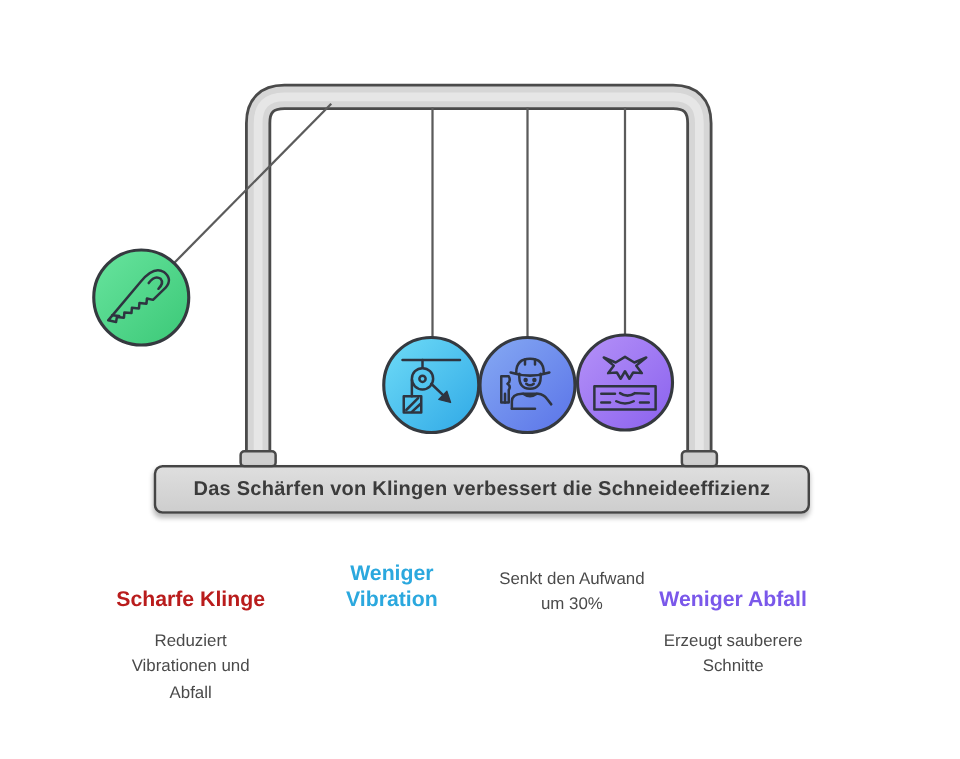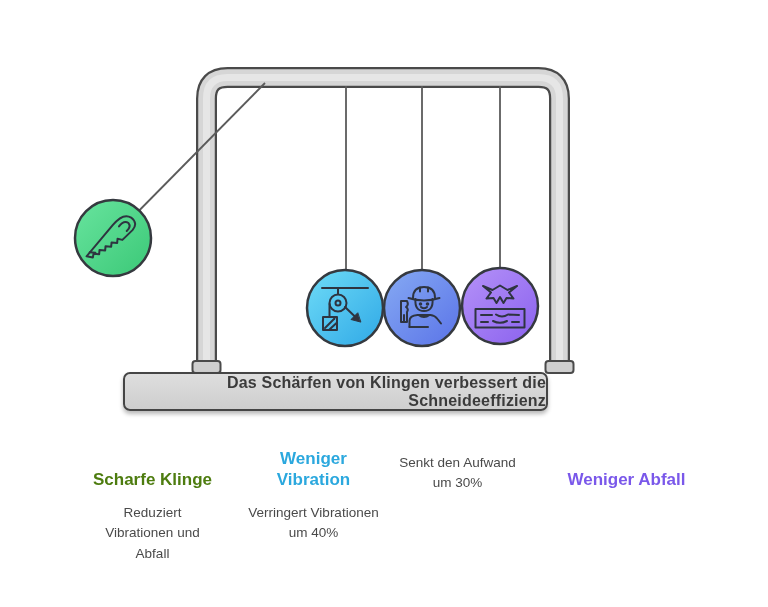--- a/index.html
+++ b/index.html
@@ -7,37 +7,37 @@
     position:relative;
     width:768px;height:607px;
     background:#ffffff;
     overflow:hidden;
     font-family:"Liberation Sans", sans-serif;
   }
   .cradle-svg{position:absolute;left:0;top:0;}
   .banner{
     position:absolute;
     left:123px;top:372px;
-    width:425px;height:39px;
+    width:525px;height:39px;
     box-sizing:border-box;
     background:linear-gradient(#dedede,#cecece);
     border:2.5px solid #454545;
     border-radius:7px;
     box-shadow:0 3px 4px rgba(0,0,0,0.28);
     display:flex;align-items:center;justify-content:center;
     font-size:16px;font-weight:bold;color:#3b3b3b;
     letter-spacing:0.2px;
     text-align:right;
   }
   .benefits{position:absolute;left:0;top:440px;width:768px;height:150px;}
   .col{position:absolute;top:0;text-align:center;}
   .col-1{left:70px;width:165px;}
   .col-2{left:236px;width:155px;}
   .col-3{left:380px;width:155px;}
-  .col-4{left:544px;width:165px;}
+  .col-4{left:504px;width:165px;}
   .col-heading{
     height:50px;
     display:flex;align-items:flex-end;justify-content:center;
     font-size:17px;font-weight:bold;line-height:1.25;
   }
   .col-heading span{display:inline-block;}
   .col-2 .col-heading span{max-width:110px;}
   .col-3 .col-heading span{max-width:130px;}
   .col-body{
     margin:13px auto 0 auto;
@@ -151,36 +151,36 @@
   </svg>
 
   <div class="banner">
     <span>Das Schärfen von Klingen verbessert die Schneideeffizienz</span>
   </div>
 
   <div class="benefits">
 
     <div class="col col-1">
       <div class="col-heading">
-        <span style="color: #4d7c0f;">Scharfe Klinge</span>
+        <span style="color: #b91c1c;">Scharfe Klinge</span>
       </div>
       <div class="col-body">Reduziert Vibrationen und Abfall</div>
     </div>
 
     <div class="col col-2">
       <div class="col-heading">
         <span style="color: rgb(43, 168, 222);">Weniger Vibration</span>
       </div>
-      <div class="col-body">Verringert Vibrationen um 40%</div>
     </div>
 
     <div class="col col-3">
       <div class="col-body">Senkt den Aufwand um 30%</div>
     </div>
 
     <div class="col col-4">
       <div class="col-heading">
         <span style="color: rgb(122, 88, 234);">Weniger Abfall</span>
       </div>
+      <div class="col-body">Erzeugt sauberere Schnitte</div>
     </div>
 
   </div>
 </div>
 
 </body></html>

